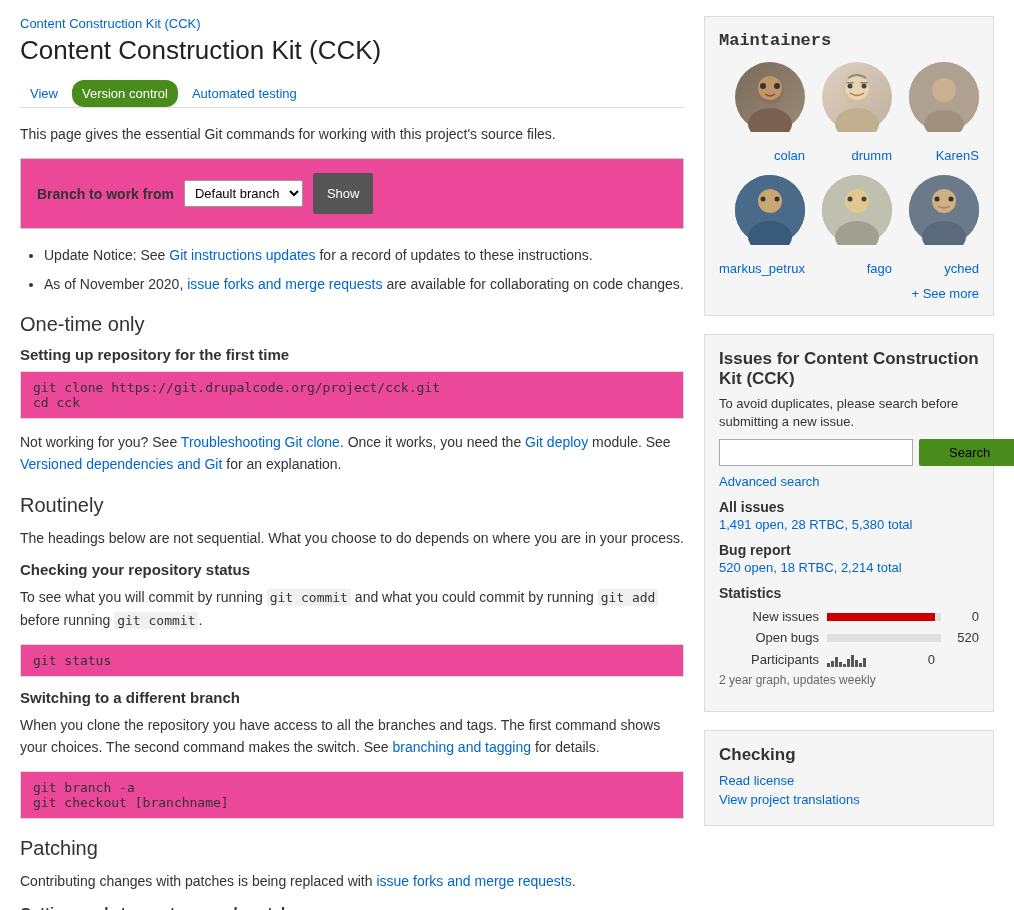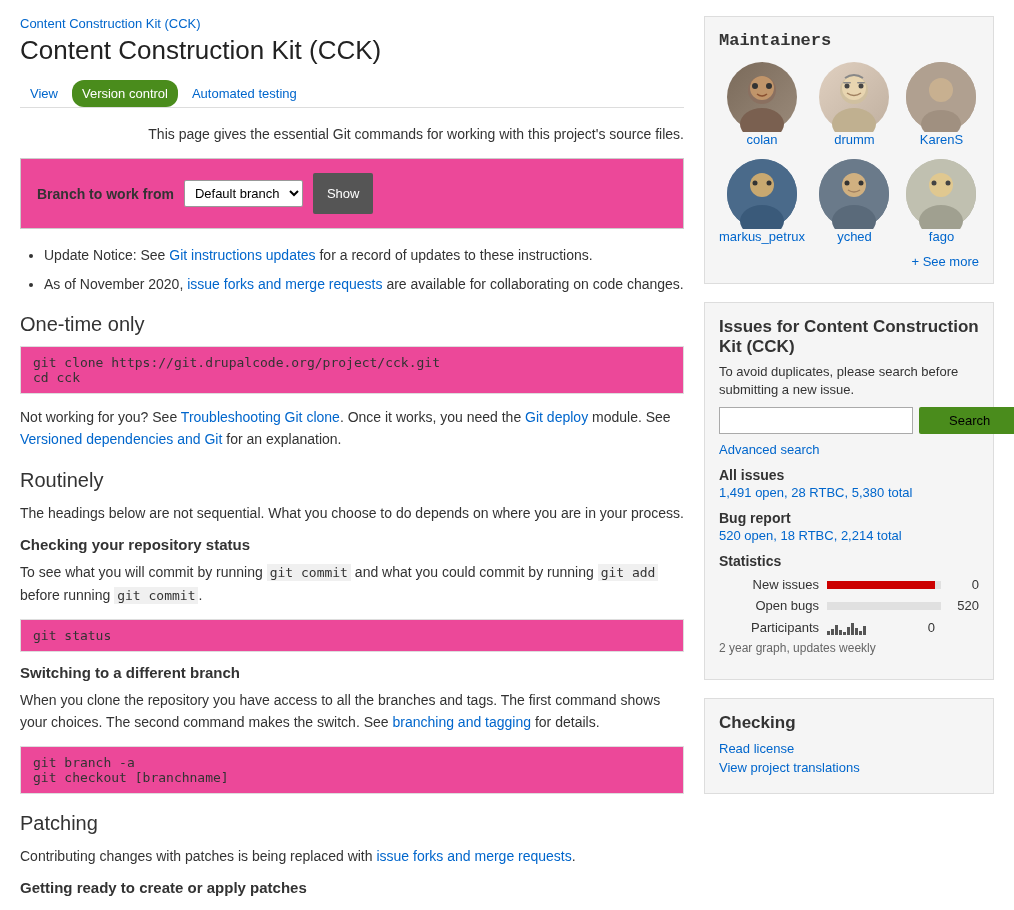--- a/index.html
+++ b/index.html
@@ -11,21 +11,21 @@
     .sidebar { width: 290px; flex-shrink: 0; }
 
     .breadcrumb { color: #0066cc; font-size: 13px; margin-bottom: 4px; }
     .page-title { font-size: 26px; font-weight: normal; color: #222; margin-bottom: 14px; }
 
     .tabs { display: flex; align-items: center; gap: 4px; margin-bottom: 18px; border-bottom: 1px solid #ddd; padding-bottom: 0; }
     .tab-item { padding: 6px 10px; font-size: 13px; text-decoration: none; color: #0066cc; }
     .tab-item.active { background: #4a8c1c; color: #fff; border-radius: 12px; }
     .tab-item.plain { color: #0066cc; }
 
-    .intro-text { font-size: 14px; margin-bottom: 16px; color: #333; text-align: right; }
+    .intro-text { font-size: 14px; margin-bottom: 16px; color: #333; }
 
     .branch-box { background: #ec4899; border: 1px solid #ccc; padding: 14px 16px; margin-bottom: 16px; display: flex; align-items: center; gap: 10px; }
     .branch-label { font-weight: bold; font-size: 14px; }
     .branch-select { padding: 4px 6px; font-size: 13px; border: 1px solid #999; border-radius: 2px; background: #fff; }
     .branch-show-btn { padding: 13px 14px; background: #555; color: #fff; border: none; border-radius: 2px; cursor: pointer; font-size: 13px; }
 
     .bullet-list { margin: 0 0 16px 0; padding-left: 24px; }
     .bullet-list li { margin-bottom: 8px; line-height: 1.5; }
 
     h2.section-heading { font-size: 20px; font-weight: normal; margin: 18px 0 10px; color: #333; }
@@ -34,21 +34,21 @@
     .code-block { background: #ec4899; border: 1px solid #ddd; padding: 8px 12px; font-family: monospace; font-size: 13px; margin-bottom: 12px; color: #333; }
     .code-inline { font-family: monospace; font-size: 13px; background: #f0f0f0; padding: 1px 3px; }
 
     .paragraph { margin-bottom: 12px; line-height: 1.6; }
 
     
     .sidebar-section { background: #f5f5f5; border: 1px solid #ddd; padding: 14px; margin-bottom: 18px; }
     .sidebar-title { font-size: 17px; font-weight: bold; margin-bottom: 12px; color: #333; font-family: Liberation Mono, monospace; }
 
     .maintainers-grid { display: grid; grid-template-columns: repeat(3, 1fr); gap: 12px; margin-bottom: 10px; }
-    .maintainer-item { display: flex; flex-direction: column; align-items: center; gap: 0; }
+    .maintainer-item { display: flex; flex-direction: column; align-items: flex-end; gap: 16px; }
     .avatar-img-placeholder { width: 70px; height: 70px; border-radius: 50%; background: #bbb; display: flex; align-items: center; justify-content: center; }
     .maintainer-name { font-size: 13px; color: #0066cc; text-align: center; }
     .see-more-link { color: #0066cc; font-size: 13px; text-align: right; display: block; }
 
     .issues-section { margin-bottom: 18px; }
     .issues-title { font-size: 17px; font-weight: bold; margin-bottom: 6px; color: #333; }
     .issues-desc { font-size: 13px; margin-bottom: 8px; line-height: 1.4; }
     .search-row { display: flex; gap: 6px; margin-bottom: 8px; }
     .search-input { flex: 1; border: 1px solid #aaa; padding: 5px 8px; font-size: 13px; }
     .search-btn { background: #4a8c1c; color: #000000; border: none; padding: 5px 30px; font-size: 13px; cursor: pointer; border-radius: 2px; }
@@ -111,20 +111,21 @@
       <li>
         <span>Update Notice: See </span><a href="#">Git instructions updates</a><span> for a record of updates to these instructions.</span>
       </li>
       <li>
         <span>As of November 2020, </span><a href="#">issue forks and merge requests</a><span> are available for collaborating on code changes.</span>
       </li>
     </ul>
 
     <h2 class="section-heading">One-time only</h2>
 
+    <h3 class="sub-heading">Setting up repository for the first time</h3>
     <div class="code-block">
       <pre>git clone https://git.drupalcode.org/project/cck.git
 cd cck</pre>
     </div>
 
     <p class="paragraph">
       <span>Not working for you? See </span><a href="#">Troubleshooting Git clone</a><span>. Once it works, you need the </span><a href="#">Git deploy</a><span> module. See </span><a href="#">Versioned dependencies and Git</a><span> for an explanation.</span>
     </p>
 
     <h2 class="section-heading">Routinely</h2>
@@ -208,43 +209,43 @@
               <circle cx="35" cy="35" r="35" fill="#4a6a8a"></circle>
               <circle cx="35" cy="26" r="12" fill="#c8a870"></circle>
               <ellipse cx="35" cy="62" rx="22" ry="16" fill="#3a5a7a"></ellipse>
               <circle cx="28" cy="24" r="2.5" fill="#333"></circle>
               <circle cx="42" cy="24" r="2.5" fill="#333"></circle>
             </svg>
           </div>
           <span class="maintainer-name">markus_petrux</span>
         </div>
         <div class="maintainer-item">
+          <div class="avatar-img-placeholder avatar-fago">
+            <svg width="70" height="70" viewBox="0 0 70 70">
+              <circle cx="35" cy="35" r="35" fill="#c0c0b0"></circle>
+              <circle cx="35" cy="26" r="12" fill="#e0c890"></circle>
+              <ellipse cx="35" cy="62" rx="22" ry="16" fill="#a0a090"></ellipse>
+              <circle cx="28" cy="24" r="2.5" fill="#444"></circle>
+              <circle cx="42" cy="24" r="2.5" fill="#444"></circle>
+            </svg>
+          </div>
+          <span class="maintainer-name">fago</span>
+        </div>
+        <div class="maintainer-item">
           <div class="avatar-img-placeholder avatar-yched">
             <svg width="70" height="70" viewBox="0 0 70 70">
               <circle cx="35" cy="35" r="35" fill="#6a7a8a"></circle>
               <circle cx="35" cy="26" r="12" fill="#d0b080"></circle>
               <ellipse cx="35" cy="62" rx="22" ry="16" fill="#5a6a7a"></ellipse>
               <circle cx="28" cy="24" r="2.5" fill="#333"></circle>
               <circle cx="42" cy="24" r="2.5" fill="#333"></circle>
               <path d="M29 31 Q35 35 41 31" stroke="#a08060" stroke-width="1.5" fill="none"></path>
             </svg>
           </div>
           <span class="maintainer-name">yched</span>
-        </div>
-        <div class="maintainer-item">
-          <div class="avatar-img-placeholder avatar-fago">
-            <svg width="70" height="70" viewBox="0 0 70 70">
-              <circle cx="35" cy="35" r="35" fill="#c0c0b0"></circle>
-              <circle cx="35" cy="26" r="12" fill="#e0c890"></circle>
-              <ellipse cx="35" cy="62" rx="22" ry="16" fill="#a0a090"></ellipse>
-              <circle cx="28" cy="24" r="2.5" fill="#444"></circle>
-              <circle cx="42" cy="24" r="2.5" fill="#444"></circle>
-            </svg>
-          </div>
-          <span class="maintainer-name">fago</span>
         </div>
       </div>
       <a href="#" class="see-more-link">+ See more</a>
     </div>
 
     <div class="sidebar-section issues-section">
       <div class="issues-title">Issues for Content Construction Kit (CCK)</div>
       <p class="issues-desc">To avoid duplicates, please search before submitting a new issue.</p>
       <div class="search-row">
         <input type="text" class="search-input" style="">

